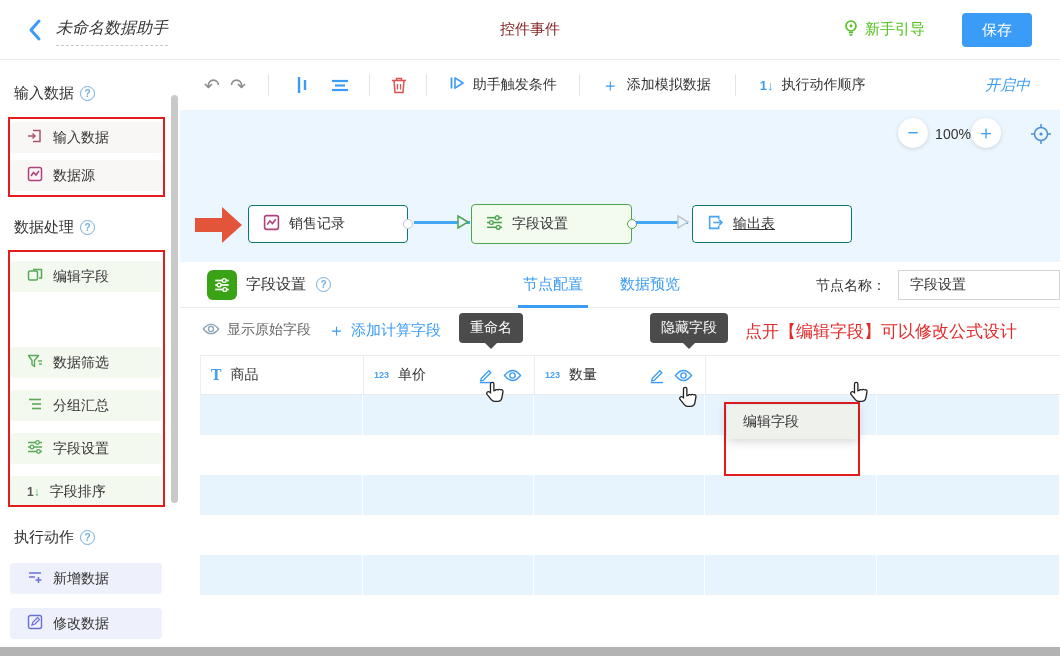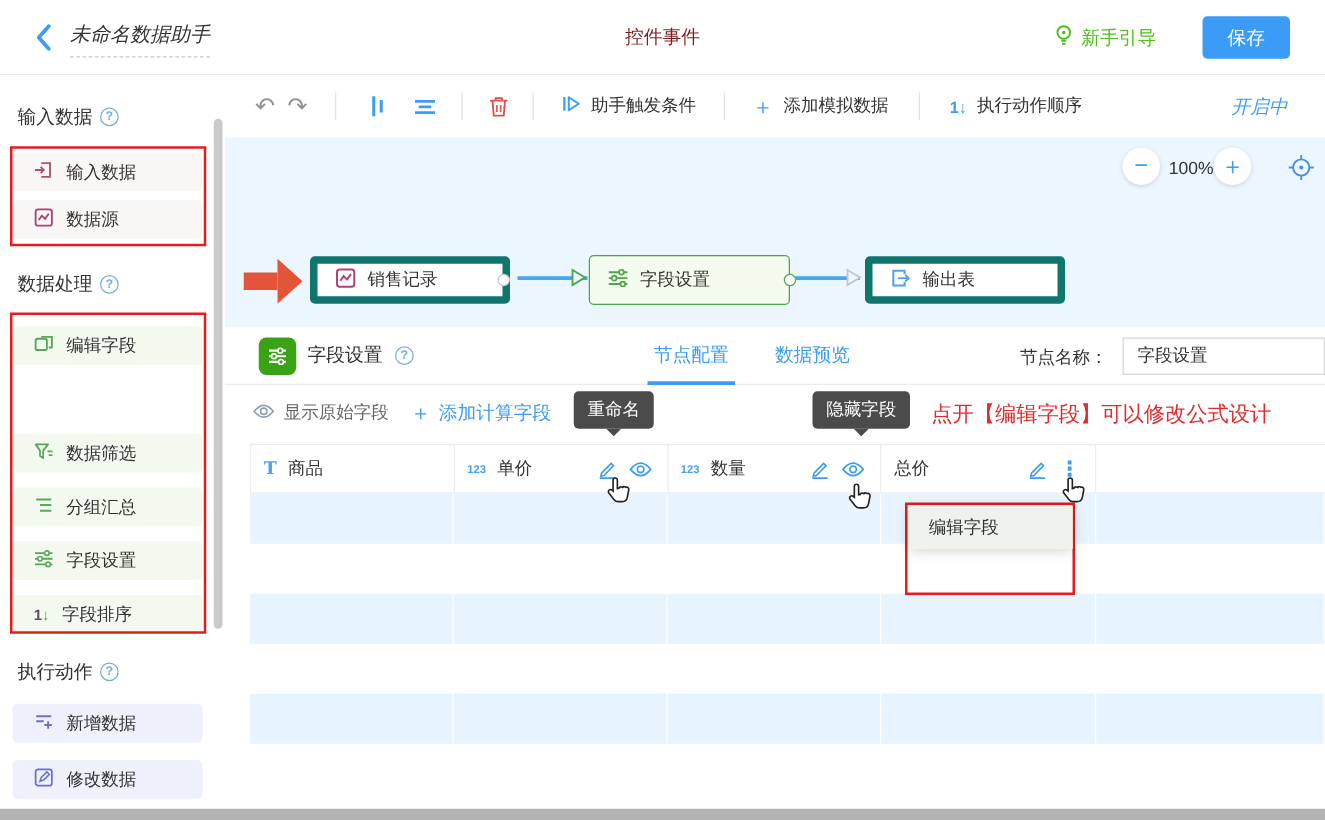--- a/index.html
+++ b/index.html
@@ -52,21 +52,21 @@
                  color:#3b9cf5; font-size:19px; cursor:pointer; }
   .zoom-pct { position:absolute; top:16px; left:751px; font-size:14px; color:#333; width:44px; text-align:center; }
   .locate { position:absolute; top:13px; left:850px; cursor:pointer; }
 
   .flow-arrow { position:absolute; left:15px; top:97px; width:47px; height:36px; }
   .arrow-body { position:absolute; left:0; top:11px; width:27px; height:14px; background:#e2553b; }
   .arrow-head { position:absolute; left:27px; top:0; width:0; height:0;
                 border-top:18px solid transparent; border-bottom:18px solid transparent;
                 border-left:20px solid #e2553b; }
 
-  .node { position:absolute; height:38px; width:160px; background:#fff; border:6px solid #0f766e;
+  .node { position:absolute; height:38px; width:160px; background:#fff; border:1px solid #0f766e;
           border-radius:4px; display:flex; align-items:center; gap:9px; padding-left:14px;
           font-size:14px; color:#333; cursor:pointer; }
   .node-green { border:1.5px solid #4ea54e; background:#f3faee; height:40px; }
   .port-circle { position:absolute; right:-6px; top:50%; margin-top:-5px; width:10px; height:10px;
                  border-radius:50%; background:#fff; border:1.5px solid #bfc7cf; }
   .port-circle.green { border-color:#4ea54e; }
   .edge { position:absolute; height:3px; background:#43a7f5; top:111px; }
   .port-tri { position:absolute; top:104px; width:14px; height:16px; }
 
   
@@ -367,21 +367,21 @@
           </svg>
       </span>
       <span>字段设置</span>
       <span class="port-circle green"></span>
     </div>
     <div class="edge" style="left:456px; width:52px;"></div>
     <svg class="port-tri" style="left:496px;" width="14" height="16" viewBox="0 0 14 16">
         <path d="M2 2l10 6-10 6z" fill="#ecf6fe" stroke="#c0c7cf" stroke-width="1.5"></path>
       </svg>
 
-    <div class="node" style="left:512px; top:95px;">
+    <div class="node" style="left:512px; top:95px;text-decoration:underline;">
       <span>
         <svg width="17" height="17" viewBox="0 0 16 16">
             <path d="M11 5V2.5H2.5v11H11V11" fill="none" stroke="#4aa4f2" stroke-width="1.5"></path>
             <line x1="6" y1="8" x2="14" y2="8" stroke="#4aa4f2" stroke-width="1.5"></line>
             <polyline points="11.5,5.5 14,8 11.5,10.5" fill="none" stroke="#4aa4f2" stroke-width="1.5"></polyline>
           </svg>
       </span>
       <span>输出表</span>
     </div>
   </div>
@@ -458,31 +458,20 @@
                 <line x1="3" y1="16.5" x2="16" y2="16.5" stroke="#3b9cf5" stroke-width="1.5"></line>
               </svg>
           </span>
           <span class="icon-btn">
             <svg width="19" height="15" viewBox="0 0 20 14">
                 <path d="M1.5 7Q10 -3.5 18.5 7Q10 17.5 1.5 7Z" fill="none" stroke="#3b9cf5" stroke-width="1.4"></path>
                 <circle cx="10" cy="7" r="2.8" fill="none" stroke="#3b9cf5" stroke-width="1.4"></circle>
               </svg>
           </span>
         </div>
-        <div class="th c4">
-          <span class="lbl">总价</span>
-          <span class="sp"></span>
-          <span class="icon-btn">
-            <svg width="17" height="17" viewBox="0 0 18 18">
-                <path d="M4.5 12.2L12.6 4l2 2-8.1 8.2-2.6.6z" fill="none" stroke="#3b9cf5" stroke-width="1.4"></path>
-                <line x1="3" y1="16.5" x2="16" y2="16.5" stroke="#3b9cf5" stroke-width="1.5"></line>
-              </svg>
-          </span>
-          <span class="dots-v">⋮</span>
-        </div>
         <div class="th c5"></div>
       </div>
 
       <div class="trow alt">
           <div class="cell c1"></div>
           <div class="cell c2"></div>
           <div class="cell c3"></div>
           <div class="cell c4"></div>
           <div class="cell c5"></div>
         </div>

